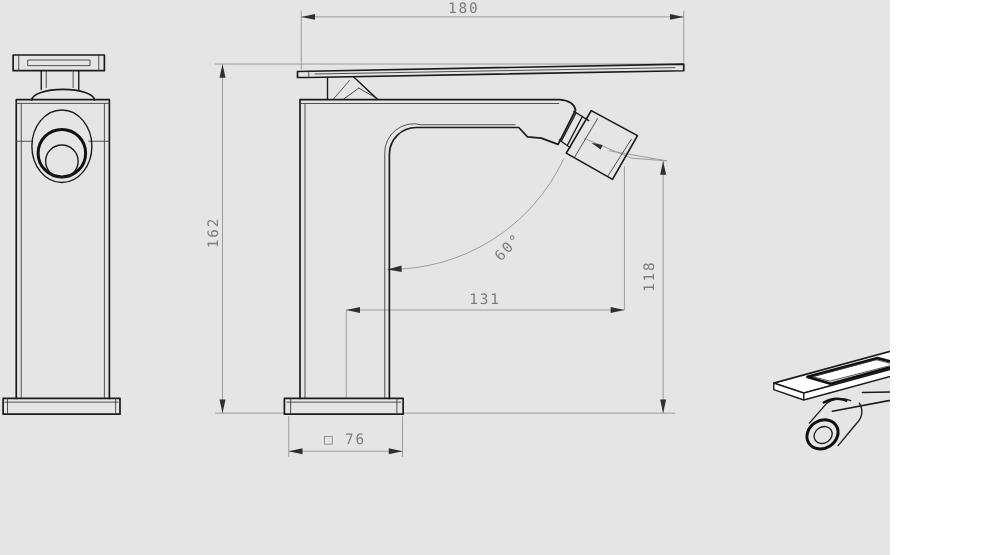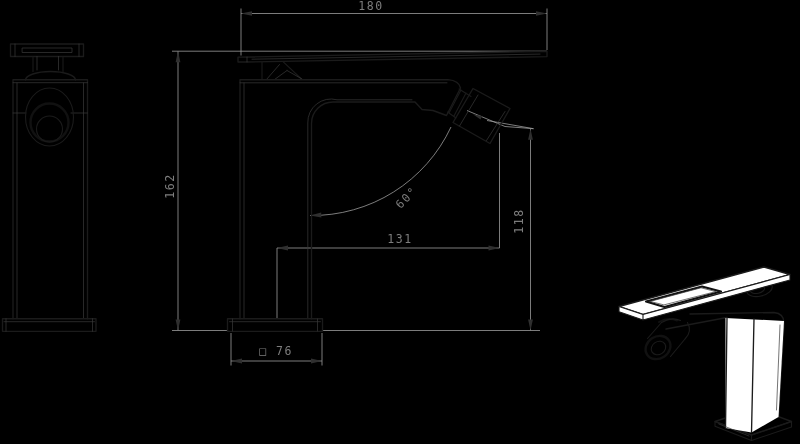--- a/index.html
+++ b/index.html
@@ -1,17 +1,17 @@
 <!DOCTYPE html>
 <html><head>
 <meta charset="utf-8">
 <style>
   html,body{margin:0;padding:0;background:#ffffff;}
   .stage{
-    position:relative;width:800px;height:444px;background:#000000;
+    position:relative;width:712px;height:444px;background:#e5e5e5;
     font-family:"DejaVu Sans Mono","Liberation Mono",monospace;
     overflow:hidden;
   }
   svg{position:absolute;left:0;top:0;}
   
   .ol{stroke:#1b1b1b;stroke-width:1.35;fill:none;stroke-linecap:round;stroke-linejoin:round;}
   .ol2{stroke:#1b1b1b;stroke-width:1.1;fill:none;stroke-linecap:round;stroke-linejoin:round;}
   .thin{stroke:#3a3a3a;stroke-width:0.7;fill:none;stroke-linecap:round;}
   .bold{stroke:#111111;stroke-width:2.4;fill:none;stroke-linecap:round;}
   .dim{stroke:#9c9c9c;stroke-width:0.8;fill:none;}
@@ -111,17 +111,17 @@
       <path class="thin" d="M780,325 L776.5,410 M718.8,424 L749,436"></path>
       <ellipse class="bold" cx="658" cy="347.5" rx="13" ry="11" transform="rotate(-33 658 347.5)"></ellipse>
       <ellipse class="ol2" cx="658.5" cy="348" rx="7.6" ry="6.4" transform="rotate(-33 658.5 348)" stroke-width="1.5"></ellipse>
       <path class="ol2" d="M647.5,338.5 L661.5,322.5 M670.5,356.5 L685,339
                M661.5,322.5 Q671,316.5 680.5,320.5 M685,339 Q692.5,331.5 687.5,322.5"></path>
     </g>
   </svg>
 
   <div class="dim-label" style="left:371px;top:6.5px;">180</div>
   <div class="dim-label rot90" style="left:171px;top:186px;">162</div>
-  <div class="dim-label" style="left:388px;top:240px;margin-left:12px;">131</div>
+  <div class="dim-label" style="left:388px;top:240px;">131</div>
   <div class="dim-label rot90" style="left:520px;top:221px;">118</div>
   <div class="dim-label rot46" style="left:407px;top:198px;">60°</div>
   <div class="dim-label" style="left:276px;top:352px;">□ 76</div>
 </div>
 
 </body></html>

